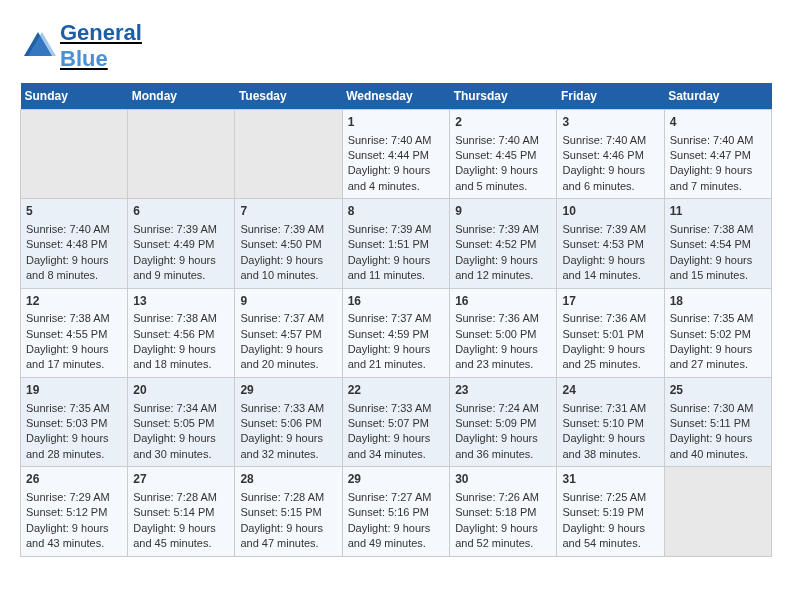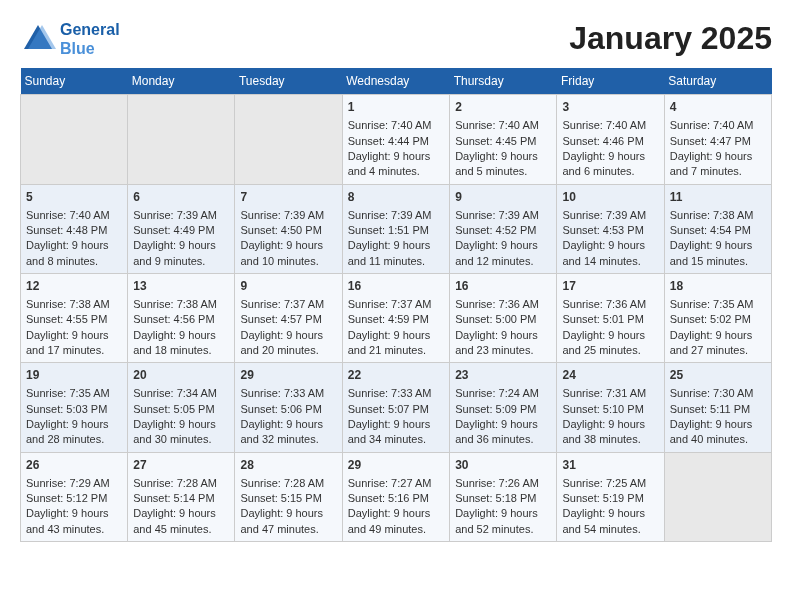--- a/index.html
+++ b/index.html
@@ -15,23 +15,24 @@
       justify-content: space-between;
       align-items: flex-start;
       margin-bottom: 10px;
     }
     .logo {
       display: flex;
       align-items: center;
       gap: 4px;
     }
     .logo-text {
-      font-size: 16px;
+      font-size: 22px;
       font-weight: bold;
       line-height: 1.2;
+      text-decoration: underline;
     }
     .logo-text span { color: #1a5fa8; }
     .logo-icon {
       width: 36px;
       height: 36px;
     }
     .title-block {
       text-align: right;
     }
     .title-block h1 {
@@ -48,21 +49,21 @@
       width: 100%;
       border-collapse: collapse;
       font-size: 11px;
     }
     thead tr th {
       background: #2060a8;
       color: #fff;
       padding: 6px 4px;
       text-align: left;
       font-size: 12px;
-      font-weight: normal;
+      font-weight: bold;
     }
     tbody tr td {
       border: 1px solid #ccc;
       vertical-align: top;
       padding: 4px 5px;
       min-height: 70px;
       width: 108px;
       color: #333;
       line-height: 1.4;
     }
@@ -90,21 +91,20 @@
     <svg class="logo-icon" viewBox="0 0 36 36">
       <polygon points="18,4 32,28 4,28" fill="#2060a8"></polygon>
       <polygon points="22,4 36,28 8,28" fill="#4a90d9" opacity="0.5"></polygon>
     </svg>
     <div class="logo-text">
       <span>General</span><br>
       <span style="color:#4a90d9;">Blue</span>
     </div>
   </div>
   <div class="title-block">
-    <h1>January 2025</h1>
   </div>
 </div>
 
 <table>
   <thead>
     <tr>
     <th>Sunday</th>
         <th>Monday</th>
         <th>Tuesday</th>
         <th>Wednesday</th>

